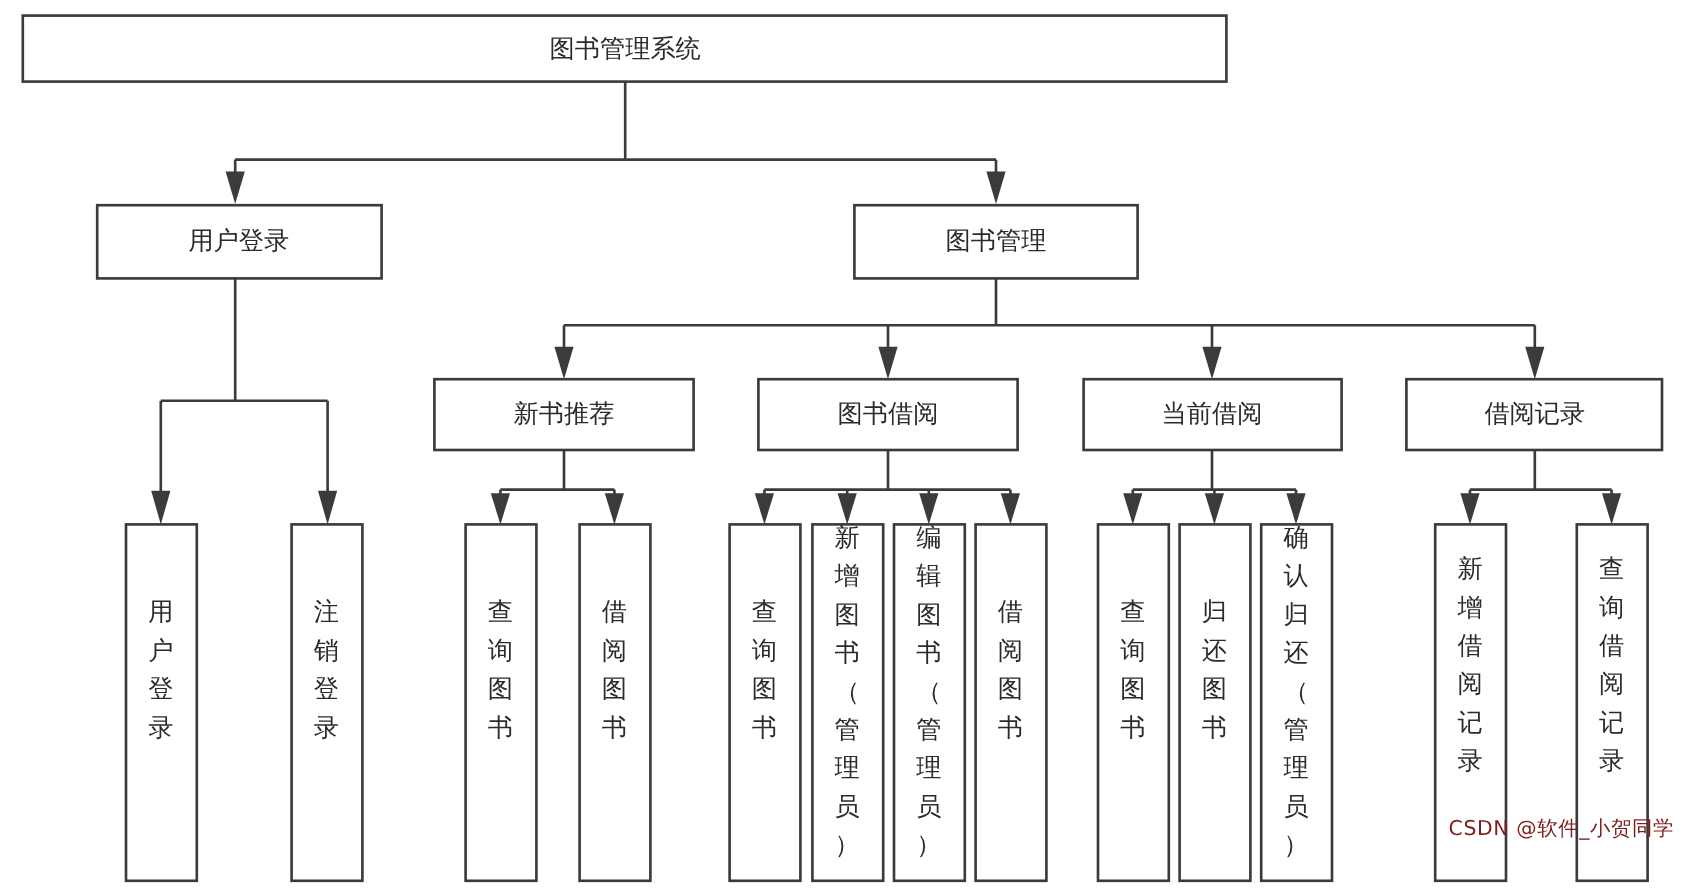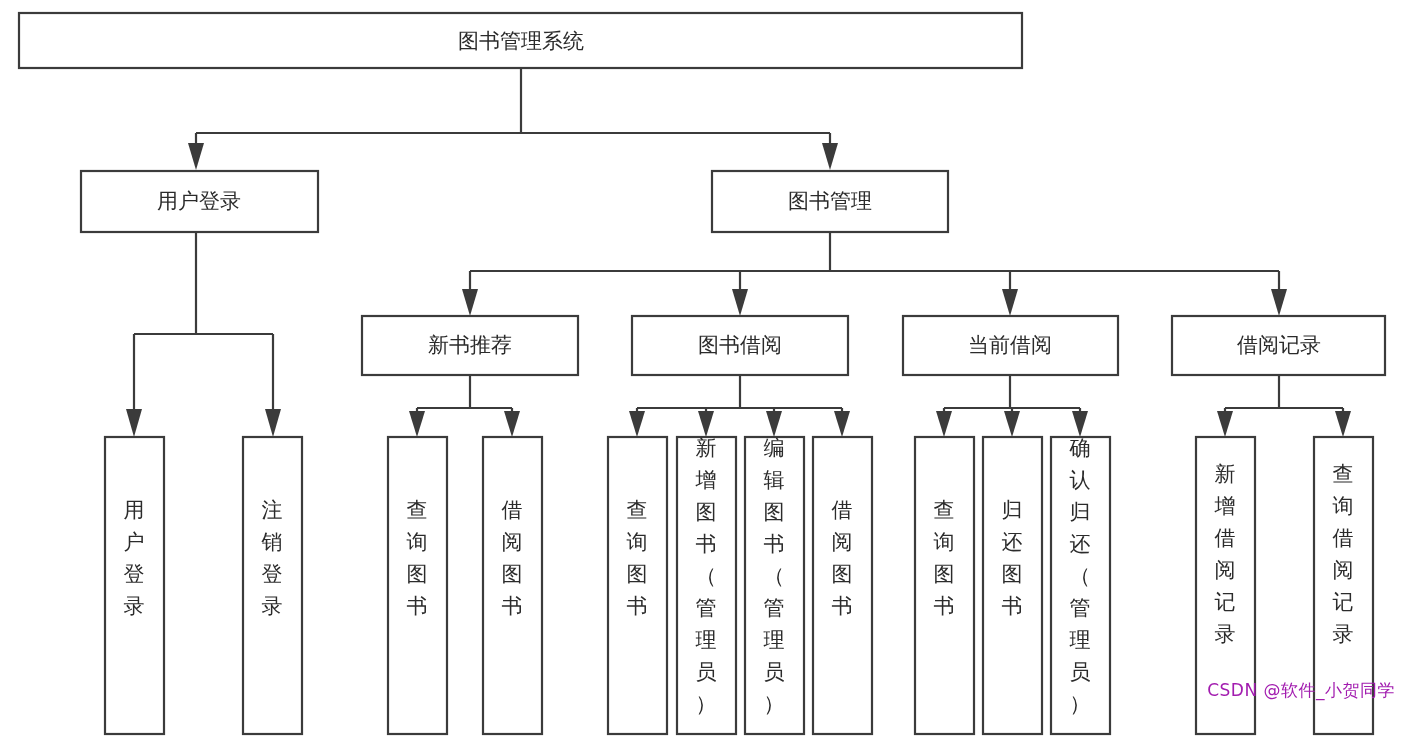--- a/index.html
+++ b/index.html
@@ -55,21 +55,21 @@
     font-size: 21px;
     fill: #2b2b2b;
     text-anchor: middle;
   }
   .watermark {
     position: absolute;
     right: 10px;
     bottom: 6px;
     font-family: "DejaVu Sans", "Liberation Sans", sans-serif;
     font-size: 17px;
-    color: #a21caf;
+    color: #7f1d1d;
     letter-spacing: 0.5px;
     white-space: nowrap;
     user-select: none;
     margin-left: 46px;
   }
 </style>
 </head>
 <body>
 
 <div id="diagram-root">

